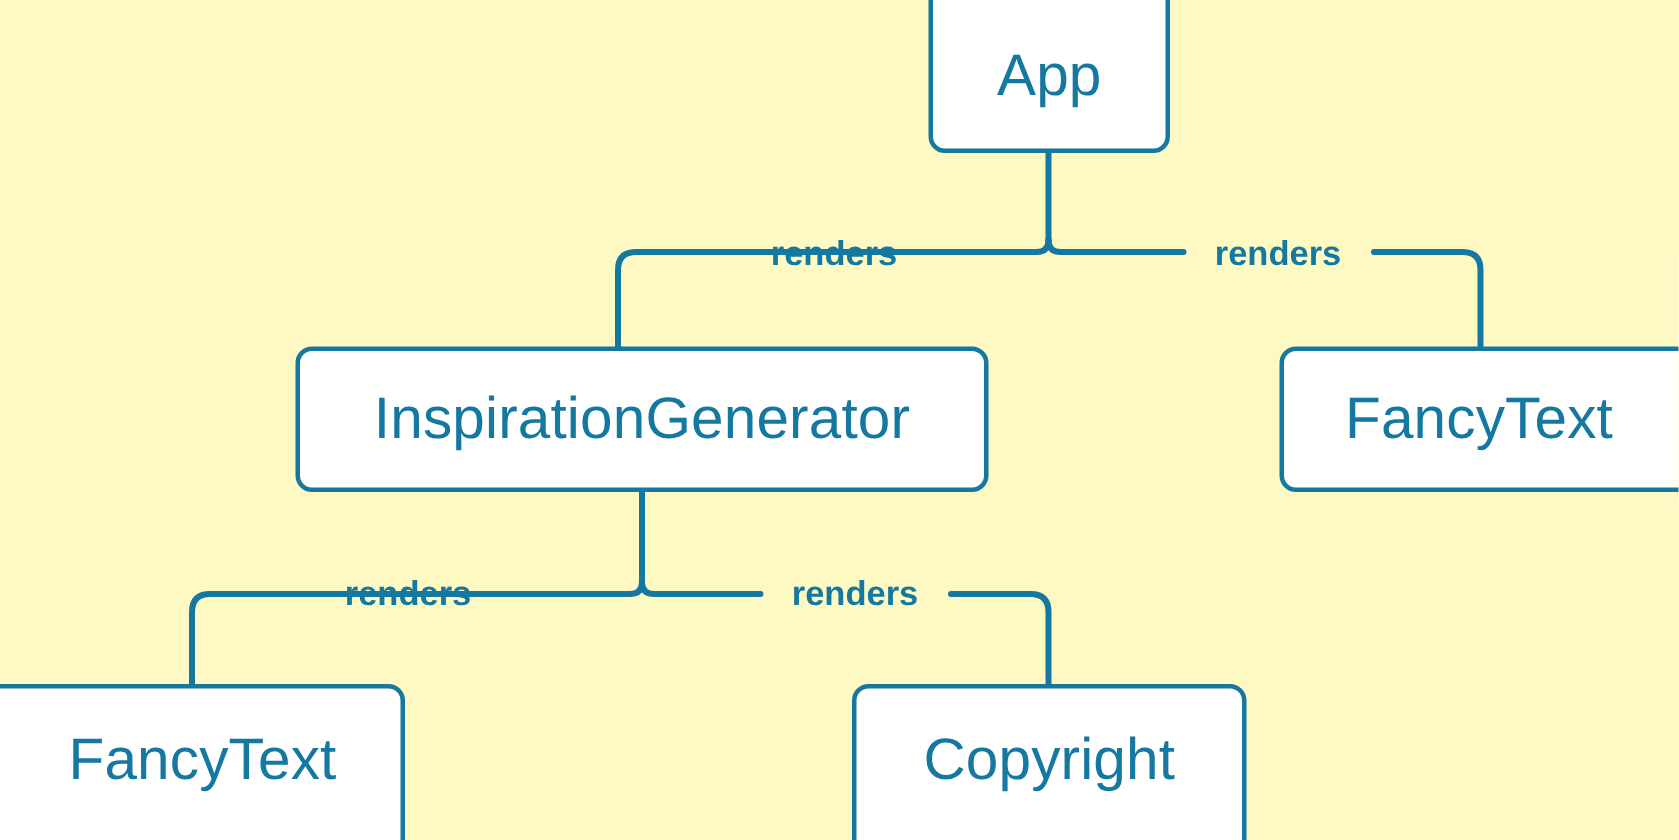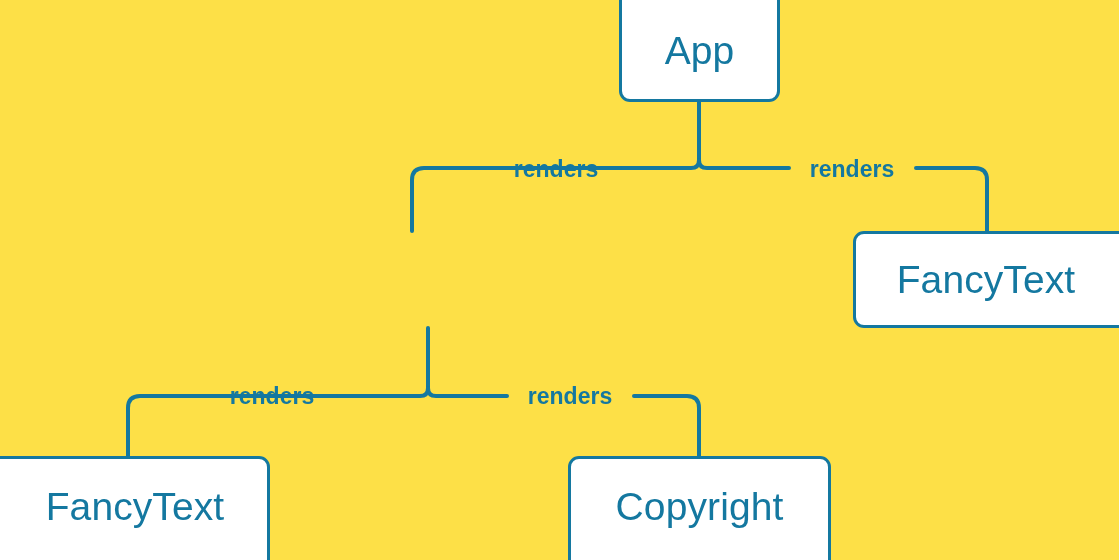--- a/index.html
+++ b/index.html
@@ -9,21 +9,21 @@
   }
   body {
     background: #ffffff;
     font-family: "Liberation Sans", sans-serif;
   }
   #stage {
     position: relative;
     width: 1119px;
     height: 560px;
     overflow: hidden;
-    background: #fde047;
+    background: #fef9c3;
   }
   #edges {
     position: absolute;
     left: 0;
     top: 0;
     width: 1119px;
     height: 560px;
     pointer-events: none;
   }
   .node {
@@ -127,20 +127,23 @@
 
       <path d="M428,388 Q428,396 436,396 L507,396"></path>
       <path d="M634,396 L687,396 Q699,396 699,408 L699,456"></path>
     </g>
   </svg>
 
   <div class="node" id="node-app">
     <span class="node-label">App</span>
   </div>
 
+  <div class="node" id="node-inspiration">
+    <span class="node-label">InspirationGenerator</span>
+  </div>
 
   <div class="node" id="node-fancytext-right">
     <span class="node-label">FancyText</span>
   </div>
 
   <div class="node" id="node-fancytext-bottom">
     <span class="node-label">FancyText</span>
   </div>
 
   <div class="node" id="node-copyright">

